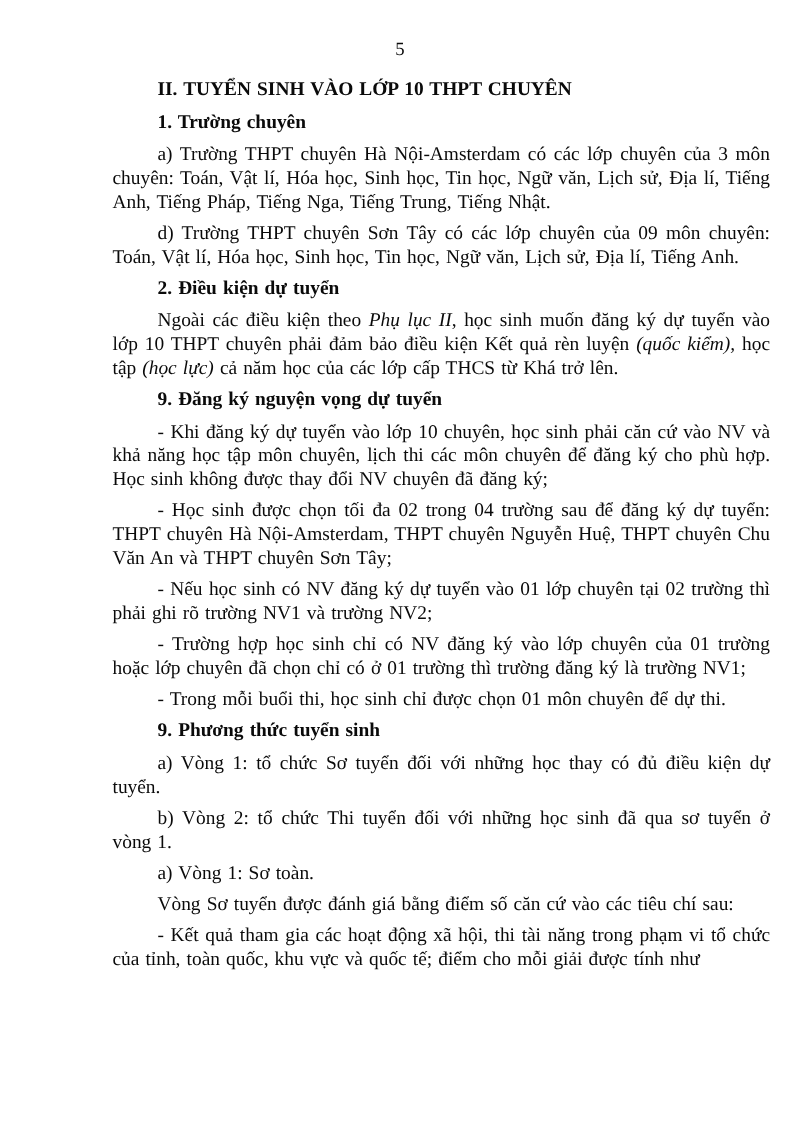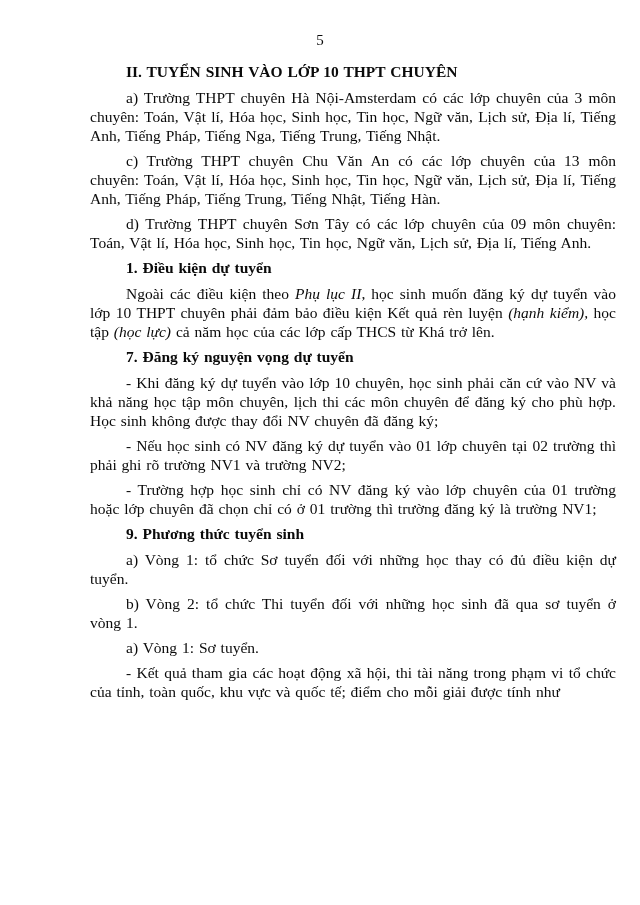--- a/index.html
+++ b/index.html
@@ -45,28 +45,31 @@
   }
   .doc i { }
 </style>
 </head>
 <body>
 
 <div class="page">
   <div class="page-number">5</div>
   <div class="doc">
       <p class="heading">II. TUYỂN SINH VÀO LỚP 10 THPT CHUYÊN</p>
+      <p class="heading">1. Trường chuyên</p>
       <p class="body">a) Trường THPT chuyên Hà Nội-Amsterdam có các lớp chuyên của 3 môn chuyên: Toán, Vật lí, Hóa học, Sinh học, Tin học, Ngữ văn, Lịch sử, Địa lí, Tiếng Anh, Tiếng Pháp, Tiếng Nga, Tiếng Trung, Tiếng Nhật.</p>
-      <p class="body">c) Trường THPT chuyên Chu Văn An có các lớp chuyên của 13 môn chuyên: Toán, Vật lí, Hóa học, Sinh học, Tin học, Ngữ văn, Lịch sử, Địa lí, Tiếng Anh, Tiếng Pháp, Tiếng Trung, Tiếng Nhật, Tiếng Hàn.</p>
       <p class="body">d) Trường THPT chuyên Sơn Tây có các lớp chuyên của 09 môn chuyên: Toán, Vật lí, Hóa học, Sinh học, Tin học, Ngữ văn, Lịch sử, Địa lí, Tiếng Anh.</p>
-      <p class="heading">1. Điều kiện dự tuyển</p>
-      <p class="body">Ngoài các điều kiện theo <i>Phụ lục II</i>, học sinh muốn đăng ký dự tuyển vào lớp 10 THPT chuyên phải đảm bảo điều kiện Kết quả rèn luyện <i>(hạnh kiểm),</i> học tập <i>(học lực)</i> cả năm học của các lớp cấp THCS từ Khá trở lên.</p>
-      <p class="heading">7. Đăng ký nguyện vọng dự tuyển</p>
+      <p class="heading">2. Điều kiện dự tuyển</p>
+      <p class="body">Ngoài các điều kiện theo <i>Phụ lục II</i>, học sinh muốn đăng ký dự tuyển vào lớp 10 THPT chuyên phải đảm bảo điều kiện Kết quả rèn luyện <i>(quốc kiểm),</i> học tập <i>(học lực)</i> cả năm học của các lớp cấp THCS từ Khá trở lên.</p>
+      <p class="heading">9. Đăng ký nguyện vọng dự tuyển</p>
       <p class="body">- Khi đăng ký dự tuyển vào lớp 10 chuyên, học sinh phải căn cứ vào NV và khả năng học tập môn chuyên, lịch thi các môn chuyên để đăng ký cho phù hợp. Học sinh không được thay đổi NV chuyên đã đăng ký;</p>
+      <p class="body">- Học sinh được chọn tối đa 02 trong 04 trường sau để đăng ký dự tuyển: THPT chuyên Hà Nội-Amsterdam, THPT chuyên Nguyễn Huệ, THPT chuyên Chu Văn An và THPT chuyên Sơn Tây;</p>
       <p class="body">- Nếu học sinh có NV đăng ký dự tuyển vào 01 lớp chuyên tại 02 trường thì phải ghi rõ trường NV1 và trường NV2;</p>
       <p class="body">- Trường hợp học sinh chỉ có NV đăng ký vào lớp chuyên của 01 trường hoặc lớp chuyên đã chọn chỉ có ở 01 trường thì trường đăng ký là trường NV1;</p>
+      <p class="body">- Trong mỗi buổi thi, học sinh chỉ được chọn 01 môn chuyên để dự thi.</p>
       <p class="heading">9. Phương thức tuyển sinh</p>
       <p class="body">a) Vòng 1: tổ chức Sơ tuyển đối với những học thay có đủ điều kiện dự tuyển.</p>
       <p class="body">b) Vòng 2: tổ chức Thi tuyển đối với những học sinh đã qua sơ tuyển ở vòng 1.</p>
-      <p class="body">a) Vòng 1: Sơ tuyển.</p>
+      <p class="body">a) Vòng 1: Sơ toàn.</p>
+      <p class="body">Vòng Sơ tuyển được đánh giá bằng điểm số căn cứ vào các tiêu chí sau:</p>
       <p class="body">- Kết quả tham gia các hoạt động xã hội, thi tài năng trong phạm vi tổ chức của tỉnh, toàn quốc, khu vực và quốc tế; điểm cho mỗi giải được tính như</p>
     </div>
 </div>
 
 </body></html>

